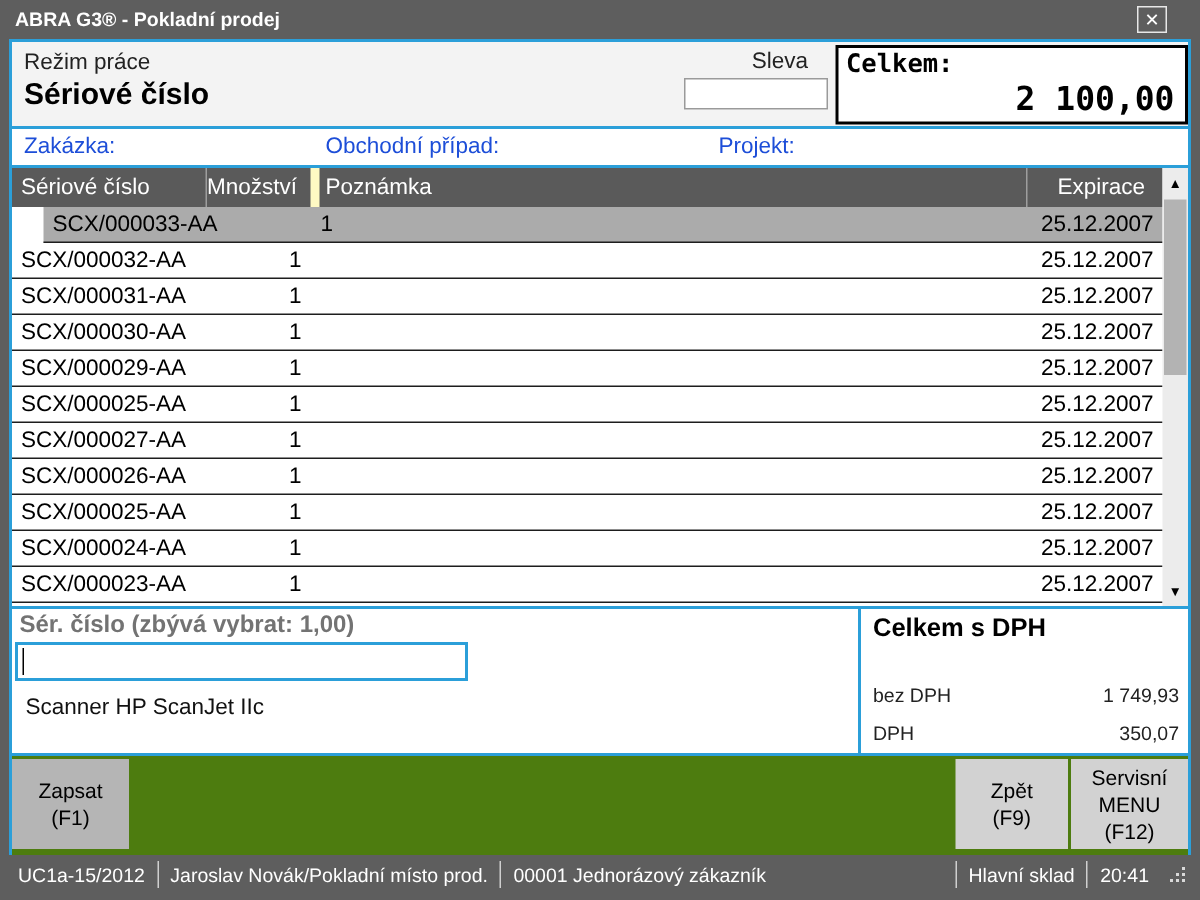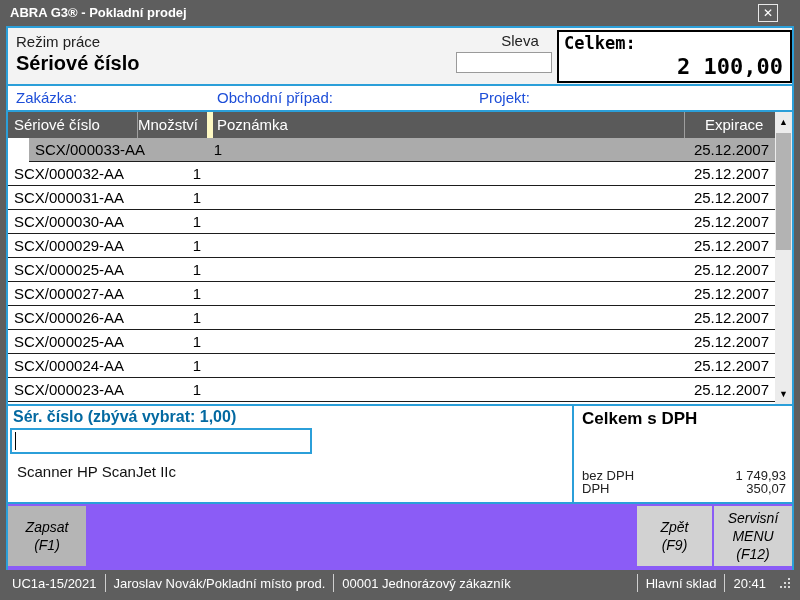--- a/index.html
+++ b/index.html
@@ -52,35 +52,35 @@
   .c-exp { width:91px; text-align:right; padding-right:6px; }
 
   
   .scrollbar { position:absolute; top:0; right:0; width:17px; height:292px; background:#ececec; }
   .sb-btn { position:absolute; left:0; width:17px; height:20px; text-align:center; font-size:9px; line-height:20px; color:#000; }
   .sb-up { top:0; } .sb-down { bottom:0; }
   .sb-thumb { position:absolute; left:1px; top:21px; width:15px; height:117px; background:#b3b3b3; }
 
   
   .entry-section { position:relative; height:96px; background:#fff; }
-  .entry-label { position:absolute; left:5px; top:2px; font-size:16px; font-weight:bold; color:#0369a1; }
+  .entry-label { position:absolute; left:5px; top:2px; font-size:16px; font-weight:bold; color:#737373; }
   .entry-input-wrap { position:absolute; left:2px; top:22px; width:302px; height:26px; }
   .entry-input { width:100%; height:100%; border:2px solid #2b9fd9; font-size:15px; padding:0 4px; background:#fff; }
   .caret { position:absolute; left:5px; top:4px; width:1px; height:18px; background:#000; }
   .product-name { position:absolute; left:9px; top:57px; font-size:15px; color:#111; }
   .vdiv-blue { position:absolute; left:564px; top:0; width:2px; height:96px; background:#2b9fd9; }
   .totals { position:absolute; left:566px; top:0; right:0; height:96px; }
   .totals-title { position:absolute; left:8px; top:3px; font-size:17px; font-weight:bold; color:#000; }
   .totals-grand { position:absolute; right:6px; top:21px; font-size:24px; font-weight:bold; color:#000; }
   .tot-row-label { position:absolute; left:8px; font-size:13px; color:#222; }
   .tot-row-value { position:absolute; right:6px; font-size:13px; color:#222; }
-  .net-y { top:62px; } .vat-y { top:75px; }
-
-  
-  .btnbar { position:relative; height:73px; background:#8b5cf6;font-style:italic; }
+  .net-y { top:50px; } .vat-y { top:75px; }
+
+  
+  .btnbar { position:relative; height:73px; background:#4d7c0f; }
   .pbtn { position:absolute; top:2px; height:60px; display:flex; flex-direction:column; justify-content:center; align-items:center;
           font-size:14px; color:#000; line-height:18px; cursor:default; }
   .btn-zapsat { left:0px; width:78px; background:#b5b5b5; }
   .btn-zpet { left:629px; width:75px; background:#d2d2d2; }
   .btn-servis { left:706px; width:78px; background:#d2d2d2; }
 
   
   .statusbar { position:absolute; top:544px; left:0; width:788px; height:26px; background:#5e5e5e; color:#fff;
                display:flex; align-items:center; font-size:13px; padding-left:4px; white-space:nowrap; }
   .sseg { padding:0 2px; }
@@ -249,21 +249,21 @@
         <div class="pbtn btn-servis">
           <span>Servisní</span>
           <span>MENU</span>
           <span>(F12)</span>
         </div>
       </div>
 
     </div>
 
     <div class="statusbar">
-      <span class="sseg">UC1a-15/2021</span>
+      <span class="sseg">UC1a-15/2012</span>
       <span class="ssep"></span>
       <span class="sseg">Jaroslav Novák/Pokladní místo prod.</span>
       <span class="ssep"></span>
       <span class="sseg">00001 Jednorázový zákazník</span>
       <span class="spacer"></span>
       <span class="ssep"></span>
       <span class="sseg">Hlavní sklad</span>
       <span class="ssep"></span>
       <span class="sseg">20:41</span>
       <span class="grip">

